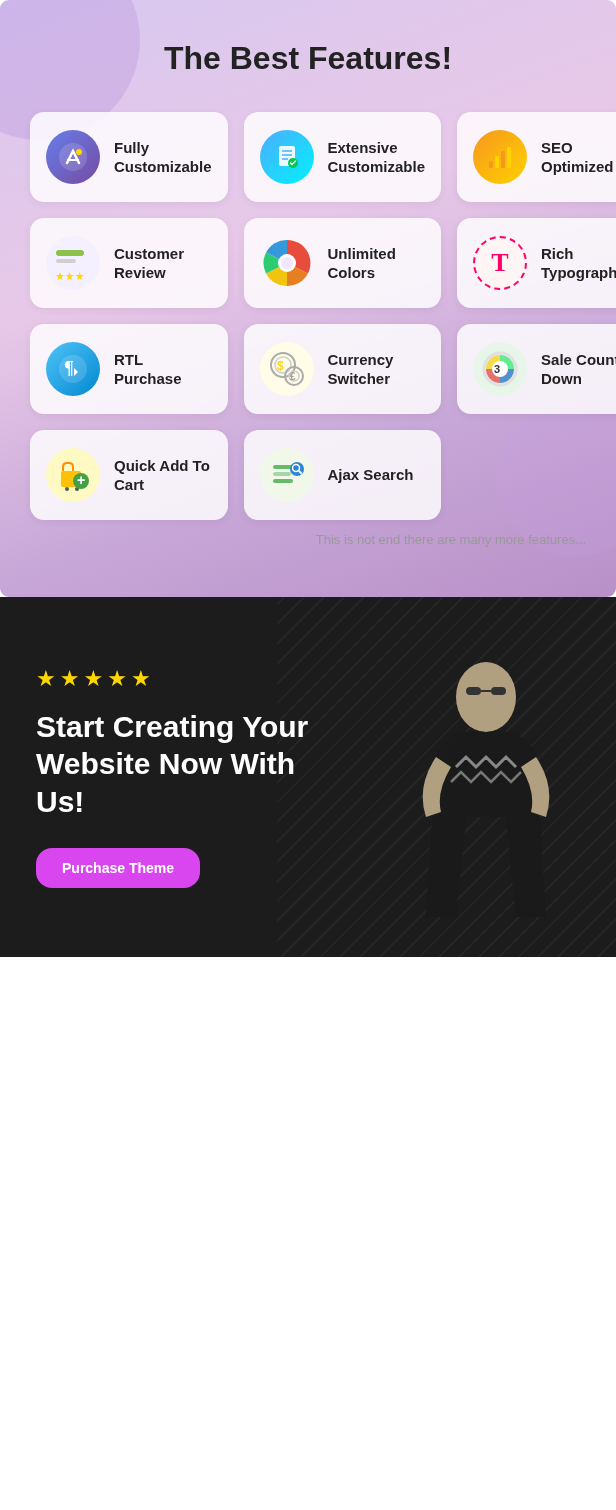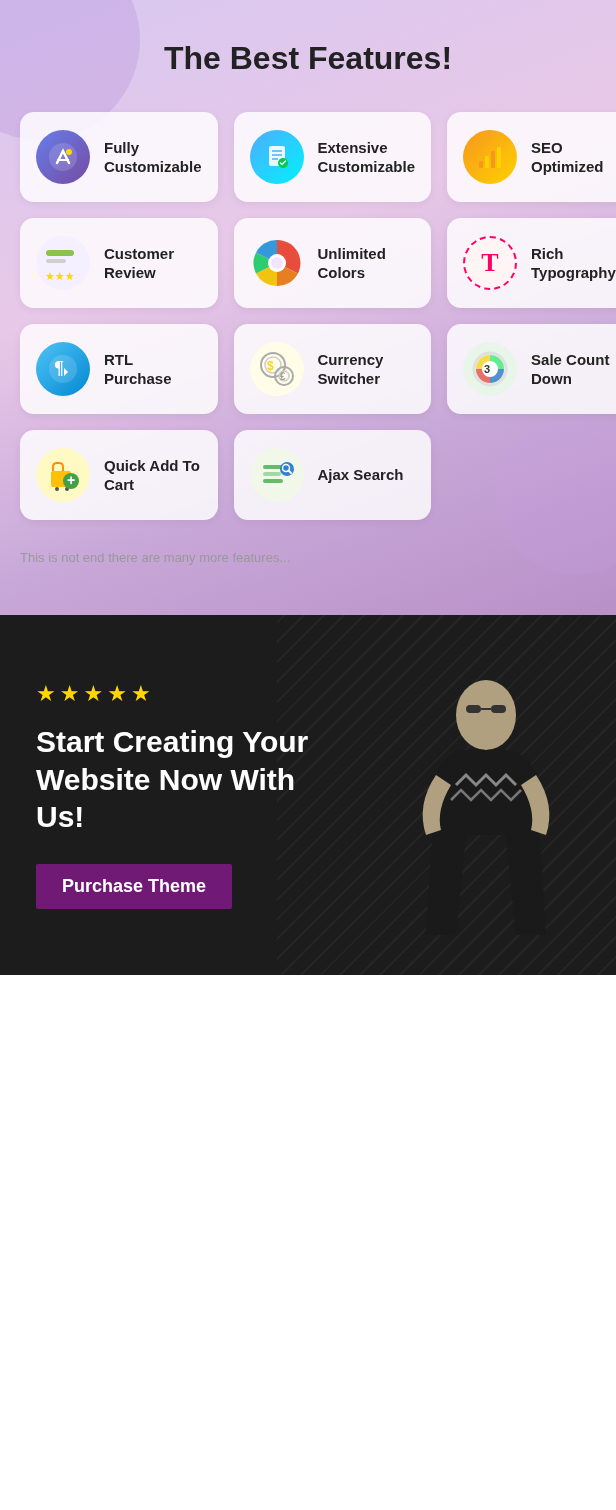--- a/index.html
+++ b/index.html
@@ -5,23 +5,24 @@
     * { box-sizing: border-box; margin: 0; padding: 0; }
     body {
       width: 616px;
       font-family: 'Segoe UI', Arial, sans-serif;
       background: transparent;
     }
 
     
     .top-section {
       background: linear-gradient(160deg, #d8c8f0 0%, #e8c8e8 40%, #c8a8d8 70%, #b890c8 100%);
-      padding: 40px 20px 50px;
+      padding: 40px 30px 50px;
       position: relative;
       overflow: hidden;
+      border-radius: 9px;
     }
 
     .top-section::before {
       content: '';
       position: absolute;
       top: -60px;
       left: -60px;
       width: 200px;
       height: 200px;
       border-radius: 50%;
@@ -79,24 +80,24 @@
     }
 
     .feature-label {
       font-size: 15px;
       font-weight: 600;
       color: #222;
       line-height: 1.3;
     }
 
     .footer-note {
-      text-align: left;
+      text-align: right;
       color: #999;
       font-size: 13px;
-      margin-top: 30px;
+      margin-top: 12px;
       position: relative;
       z-index: 1;
     }
 
     
     .bottom-section {
       background: linear-gradient(135deg, #1a1a2e 0%, #16213e 50%, #0f3460 100%);
       background: #1c1c1c;
       padding: 50px 36px 50px;
       position: relative;
@@ -144,26 +145,26 @@
       font-size: 30px;
       font-weight: 800;
       color: #fff;
       line-height: 1.25;
       margin-bottom: 28px;
       max-width: 300px;
     }
 
     .purchase-btn {
       display: inline-block;
-      background: #701a75;
+      background: #d946ef;
       color: #fff;
-      font-size: 18px;
+      font-size: 14px;
       font-weight: 700;
       padding: 12px 26px;
-      border-radius: 2px;
+      border-radius: 16px;
       border: none;
       cursor: pointer;
       width: fit-content;
     }
 
     
     .icon-customizable { background: linear-gradient(135deg, #667eea, #764ba2); }
     .icon-mobile { background: linear-gradient(135deg, #f093fb, #f5576c); }
     .icon-docs { background: linear-gradient(135deg, #4facfe, #00f2fe); }
     .icon-seo { background: linear-gradient(135deg, #f7971e, #ffd200); }

